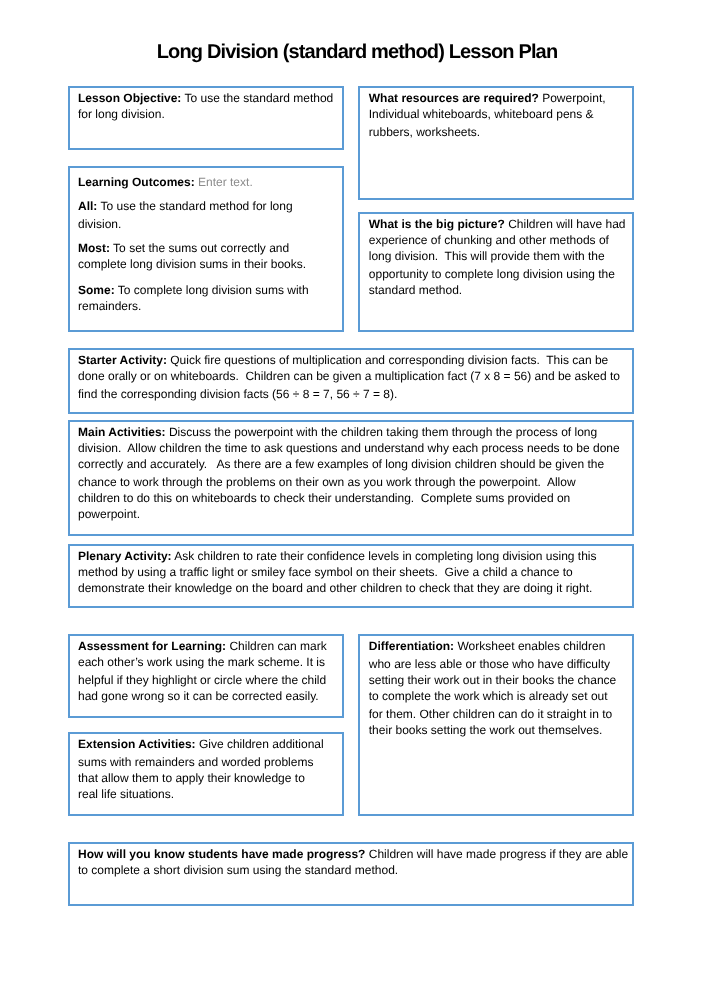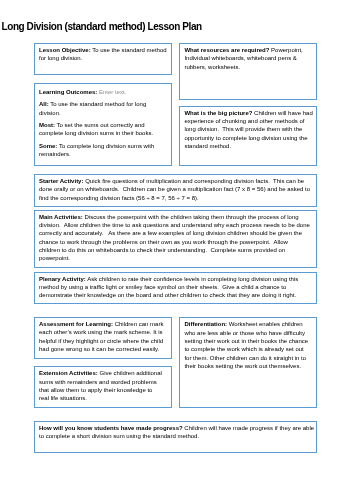--- a/index.html
+++ b/index.html
@@ -1,19 +1,19 @@
 <!DOCTYPE html>
 <html><head>
 <meta charset="utf-8">
 <title>Long Division (standard method) Lesson Plan</title>
 <style>
   html,body{margin:0;padding:0;background:#ffffff;}
   body{width:354px;height:500px;font-family:"Liberation Sans",sans-serif;color:#000000;}
   .page{position:relative;filter:opacity(1);width:354px;height:500px;background:#ffffff;overflow:hidden;}
-  .doc-title{position:absolute;left:1.5px;top:21.5px;width:354px;
+  .doc-title{position:absolute;left:1.5px;top:21.5px;width:354px;text-align:center;
              font-weight:bold;font-size:10px;line-height:10px;letter-spacing:-0.42px;color:#000000;}
   .cell{position:absolute;border:1px solid #5b9bd5;background:#ffffff;box-sizing:border-box;
         padding:2px 4px 3px 4px;}
   .cell p{margin:0 0 4px 0;font-size:6px;line-height:8.3px;white-space:pre-wrap;}
   .cell p:last-child{margin-bottom:0;}
   .lbl{font-weight:bold;}
   .placeholder{color:#8c8c8c;}
 </style>
 </head>
 <body>

